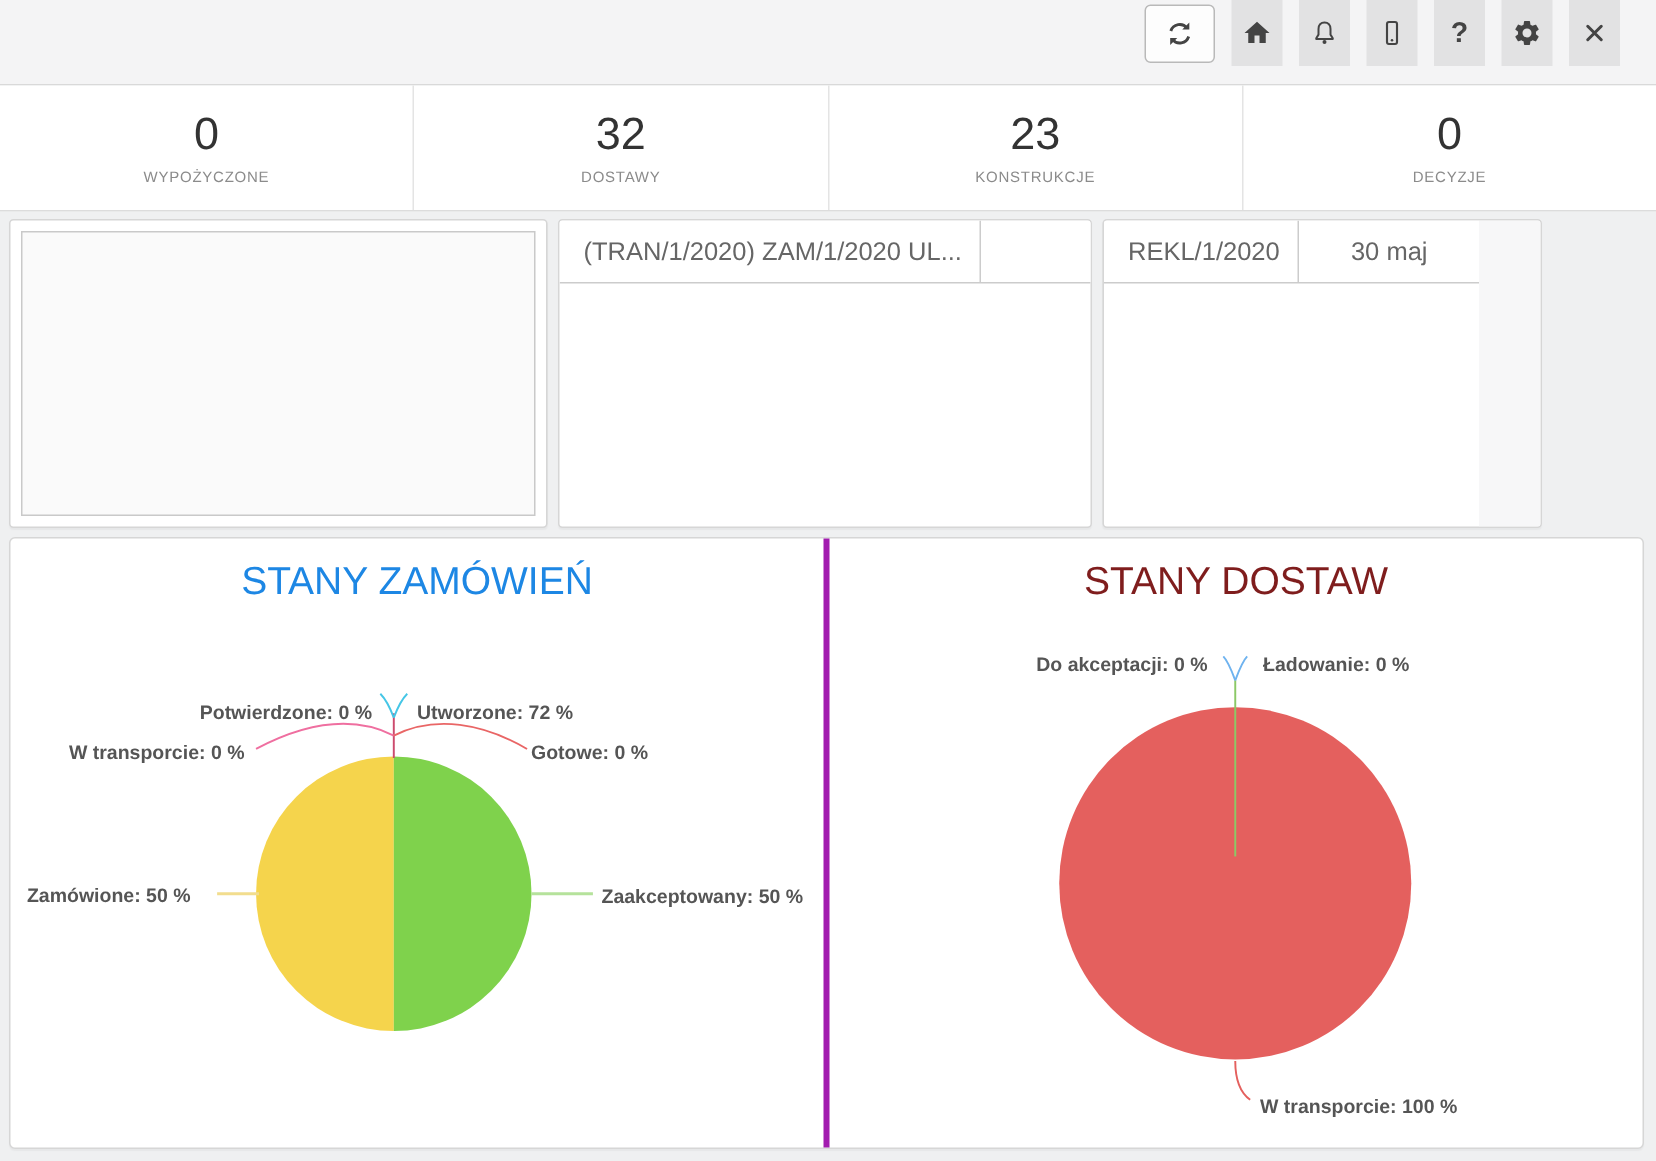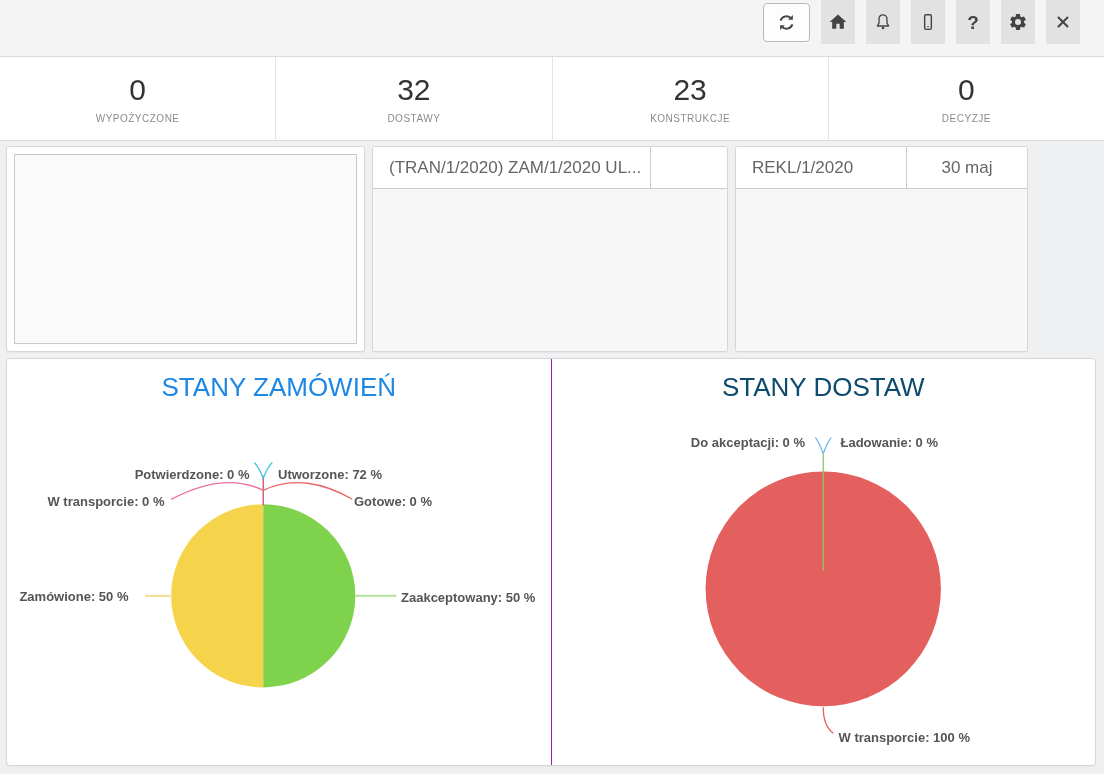--- a/index.html
+++ b/index.html
@@ -38,41 +38,41 @@
   .stat-label{font-size:10px;color:#8b8b8b;margin-top:7px;letter-spacing:.5px;}
 
   
   .widgets{position:absolute;top:146px;left:6px;width:1086px;height:206px;display:flex;gap:7px;}
   .panel{
     background:#fff;border:1px solid #d6d6d6;border-radius:3px;box-sizing:border-box;
     box-shadow:0 1px 1px rgba(0,0,0,.04);
   }
   .widget-empty{width:359px;padding:7px;}
   .inner-box{width:100%;height:100%;box-sizing:border-box;background:#fafafa;border:1px solid #c9c9c9;}
-  .widget{width:356px;display:flex;flex-direction:column;overflow:hidden;}
+  .widget{width:356px;display:flex;flex-direction:row;overflow:hidden;}
   .widget.w3{width:293px;}
   .w-header{display:flex;height:41px;flex:0 0 41px;background:#fff;border-bottom:1px solid #ccc;}
   .w-title{
     flex:1;min-width:0;display:flex;align-items:center;padding:0 12px 0 16px;
     font-size:17px;color:#666;white-space:nowrap;overflow:hidden;text-overflow:ellipsis;
   }
   .w-extra{border-left:1px solid #ccc;display:flex;align-items:center;justify-content:center;
     font-size:17px;color:#666;}
   .w-extra.e2{width:76px;}
   .w-extra.e3{width:120px;}
   .w-body{flex:1;background:#f7f7f8;}
 
   
   .charts{
     position:absolute;top:358px;left:6px;width:1090px;height:408px;
     background:#fff;border:1px solid #d6d6d6;border-radius:4px;box-sizing:border-box;
     display:flex;box-shadow:0 1px 1px rgba(0,0,0,.04);
   }
   .chart-panel{position:relative;flex:1;min-width:0;}
-  .chart-panel.left{border-right:1px solid #a21caf;}
+  .chart-panel.left{border-right:4px solid #a21caf;}
   .chart-title{
     position:absolute;top:13px;left:0;width:100%;text-align:center;
     font-size:26px;line-height:1.2;
   }
   .pie-svg{position:absolute;inset:0;width:100%;height:100%;}
   .ld{fill:none;stroke-width:1.3px;}
   .ld2{fill:none;stroke-width:2px;}
   .pie-label{
     position:absolute;font-size:13px;font-weight:bold;color:#555;white-space:nowrap;
   }
@@ -181,21 +181,21 @@
       </svg>
       <div class="pie-label" style="right:301px;top:108px;">Potwierdzone: 0 %</div>
       <div class="pie-label" style="left:271px;top:108px;">Utworzone: 72 %</div>
       <div class="pie-label" style="right:386px;top:135px;">W transporcie: 0 %</div>
       <div class="pie-label" style="left:327px;top:135px;margin-left:20px;">Gotowe: 0 %</div>
       <div class="pie-label" style="right:422px;top:230px;">Zamówione: 50 %</div>
       <div class="pie-label" style="left:394px;top:231px;">Zaakceptowany: 50 %</div>
     </div>
 
     <div class="chart-panel">
-      <div class="chart-title" style="color: #0c4a6e;">STANY DOSTAW</div>
+      <div class="chart-title" style="color: #7f1d1d;">STANY DOSTAW</div>
       <svg class="pie-svg" viewBox="0 0 545 408" preserveAspectRatio="none">
         <circle cx="272" cy="231" r="118" fill="#e4605e"></circle>
         <path class="ld" d="M272 95 V213" stroke="#8bc966"></path>
         <path class="ld" d="M272 95 C269 87 267 82 264 79" stroke="#6fb3ef"></path>
         <path class="ld" d="M272 95 C275 87 277 82 280 79" stroke="#6fb3ef"></path>
         <path class="ld" d="M272 350 C272 362 275 371 282 376" stroke="#e4605e"></path>
       </svg>
       <div class="pie-label" style="right:290px;top:76px;">Do akceptacji: 0 %</div>
       <div class="pie-label" style="left:289px;top:76px;">Ładowanie: 0 %</div>
       <div class="pie-label" style="left:287px;top:371px;">W transporcie: 100 %</div>

